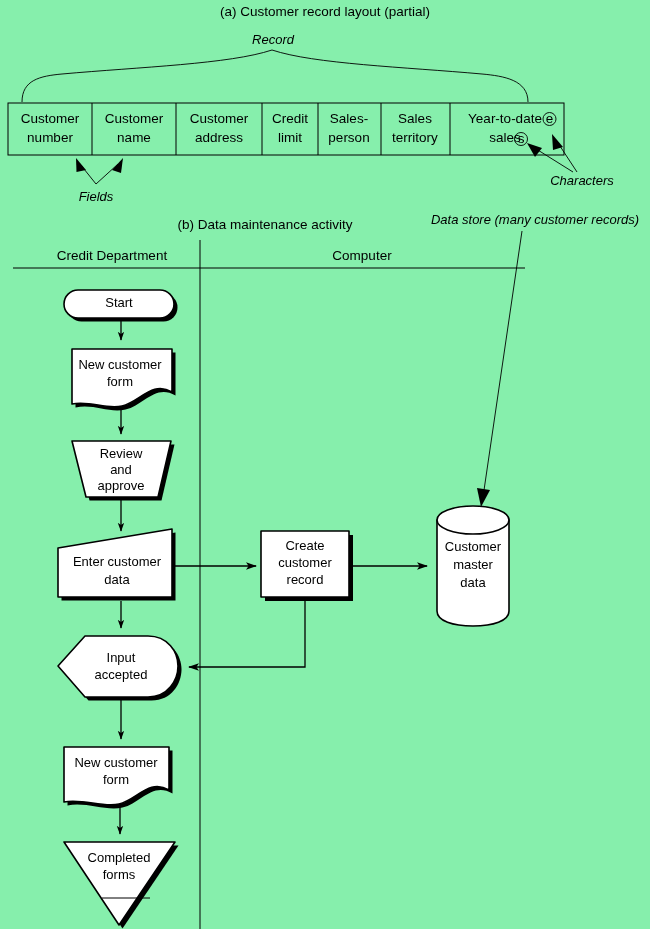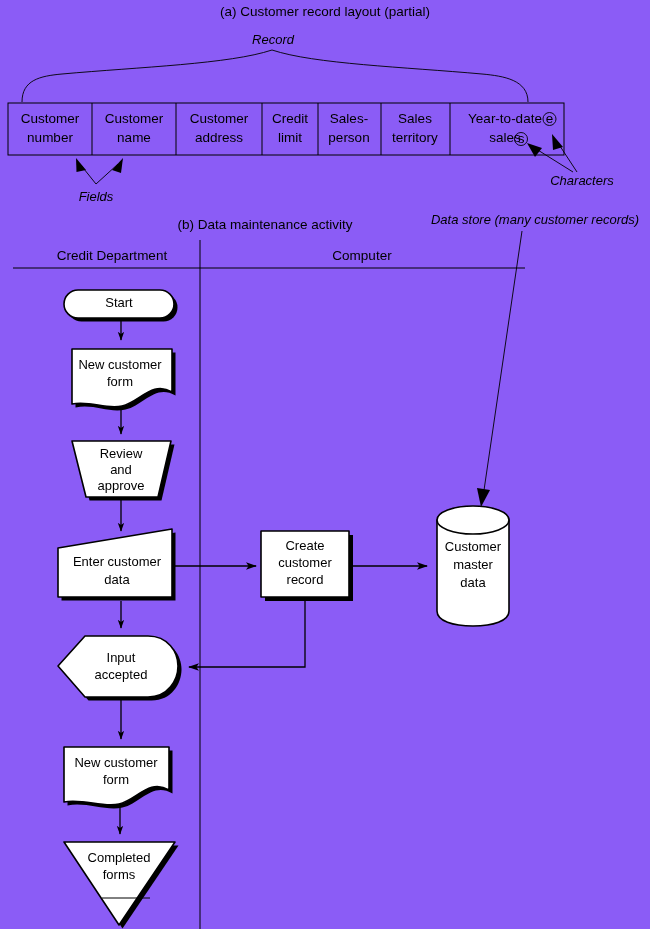--- a/index.html
+++ b/index.html
@@ -8,21 +8,21 @@
     background: #ffffff;
   }
   body {
     font-family: "Liberation Sans", sans-serif;
     color: #000000;
   }
   #page {
     position: relative;
     width: 650px;
     height: 929px;
-    background: #8b5cf6;
+    background: #86efac;
     overflow: hidden;
   }
   #figure-svg {
     position: absolute;
     left: 0;
     top: 0;
     width: 650px;
     height: 929px;
   }
   .lbl {

